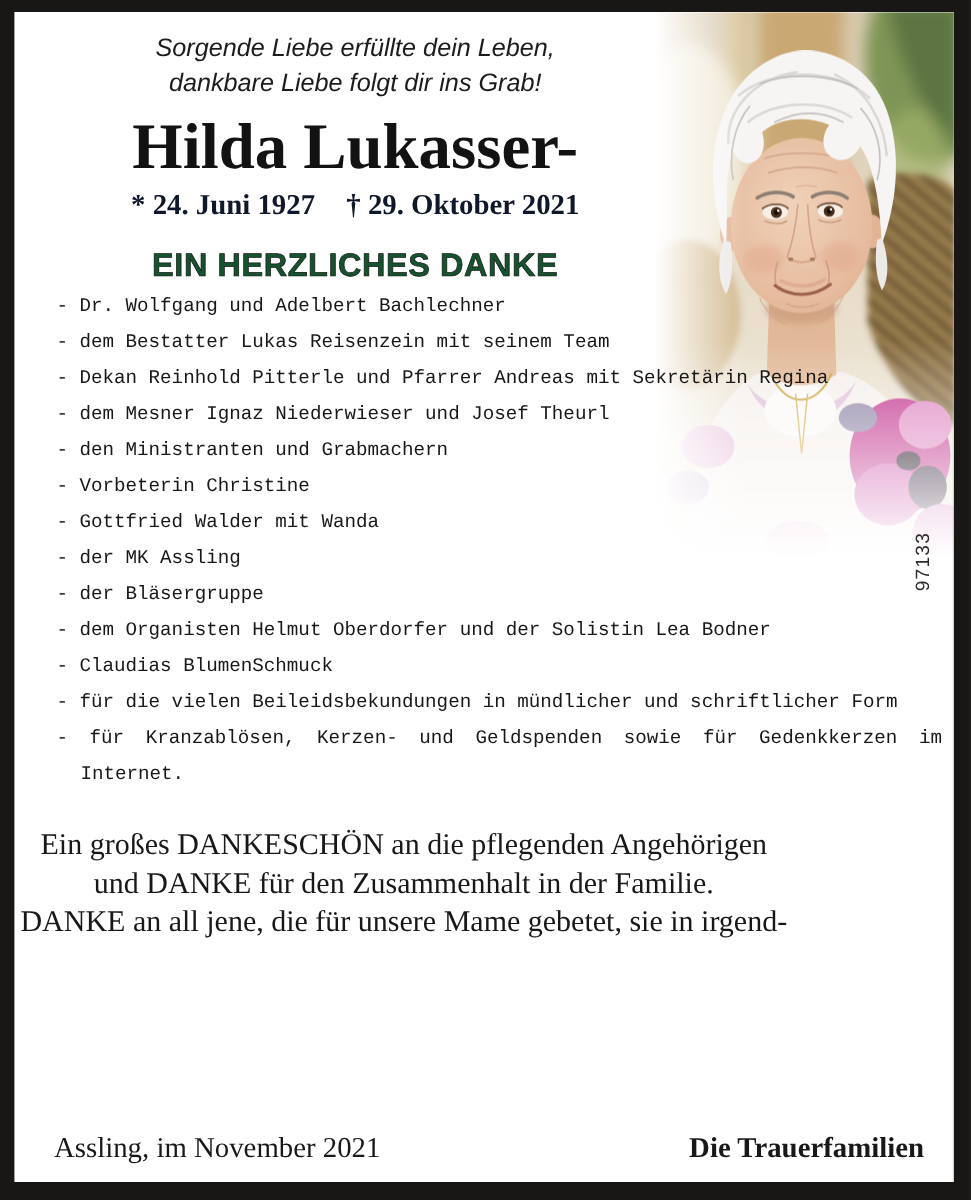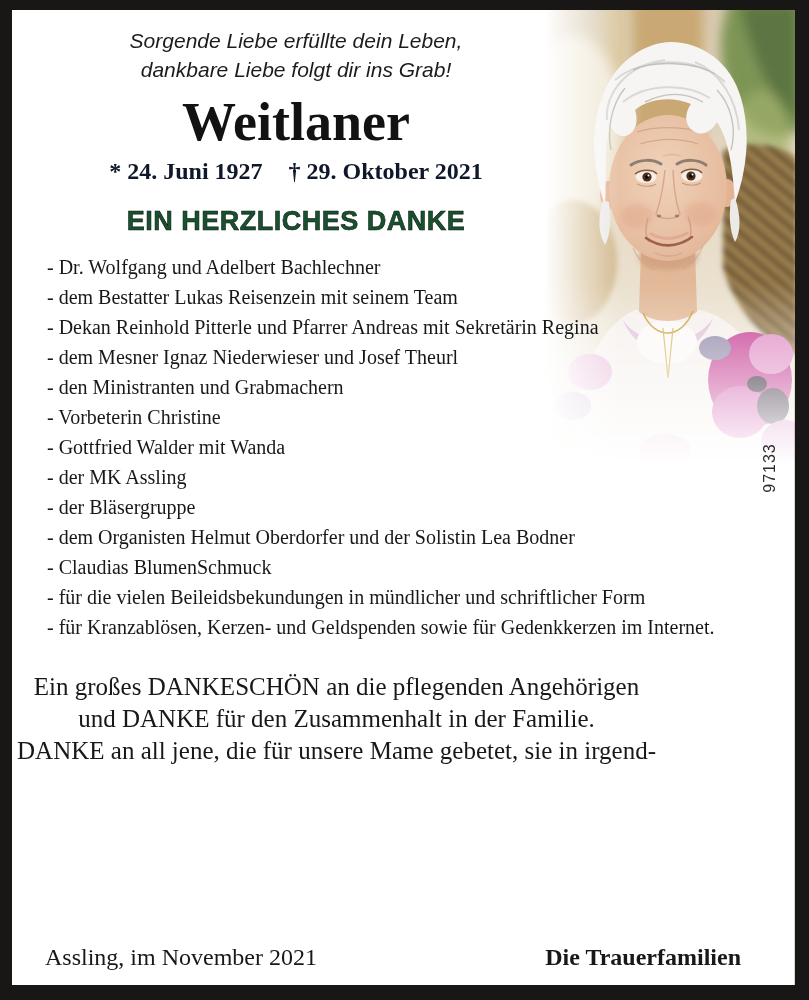--- a/index.html
+++ b/index.html
@@ -46,33 +46,33 @@
     font-size:24px;font-weight:bold;color:#0f172a;
   }
   .dates .death{display:inline-block;margin-left:26px;}
   .danke-heading{
     margin-top:21px;
     font-family:"Liberation Sans", sans-serif;
     font-weight:900;font-size:27px;letter-spacing:.5px;color:#14532d;
     -webkit-text-stroke:.6px #151515;
   }
   .thanks-list{
-    margin:15px 0 0 35px;width:738px;
-    font-size:20px;line-height:30px;
+    margin:3px 0 0 35px;width:738px;
+    font-size:16px;line-height:30px;font-family:Liberation Mono, monospace;
   }
   .thanks-item{
     text-align:justify;
     padding-left:20px;text-indent:-20px;
   }
   .closing{
     margin-top:29px;width:649px;text-align:center;
     font-size:25px;line-height:32px;
   }
   .footer{
-    position:absolute;left:33px;right:54px;bottom:14px;
+    position:absolute;left:33px;right:25px;bottom:14px;
     display:flex;justify-content:space-between;align-items:flex-end;
     font-size:24px;
   }
   .footer .signature{font-weight:bold;}
 </style>
 </head>
 <body>
 
 <div class="page">
   <div class="card">
@@ -215,21 +215,21 @@
 
     <div class="print-code">97133</div>
 
     <div class="content">
       <div class="header-col">
         <div class="epigraph">
           <div>Sorgende Liebe erfüllte dein Leben,</div>
           <div>dankbare Liebe folgt dir ins Grab!</div>
         </div>
         <div class="name">
-          <div>Weitlaner</div>
+          <div>Hilda Lukasser-</div>
         </div>
         <div class="dates">
           <span class="birth">* 24. Juni 1927</span><span class="death">† 29. Oktober 2021</span>
         </div>
         <div class="danke-heading">EIN HERZLICHES DANKE</div>
       </div>
 
       <div class="thanks-list">
         <div class="thanks-item">- Dr. Wolfgang und Adelbert Bachlechner</div>
         <div class="thanks-item">- dem Bestatter Lukas Reisenzein mit seinem Team</div>

